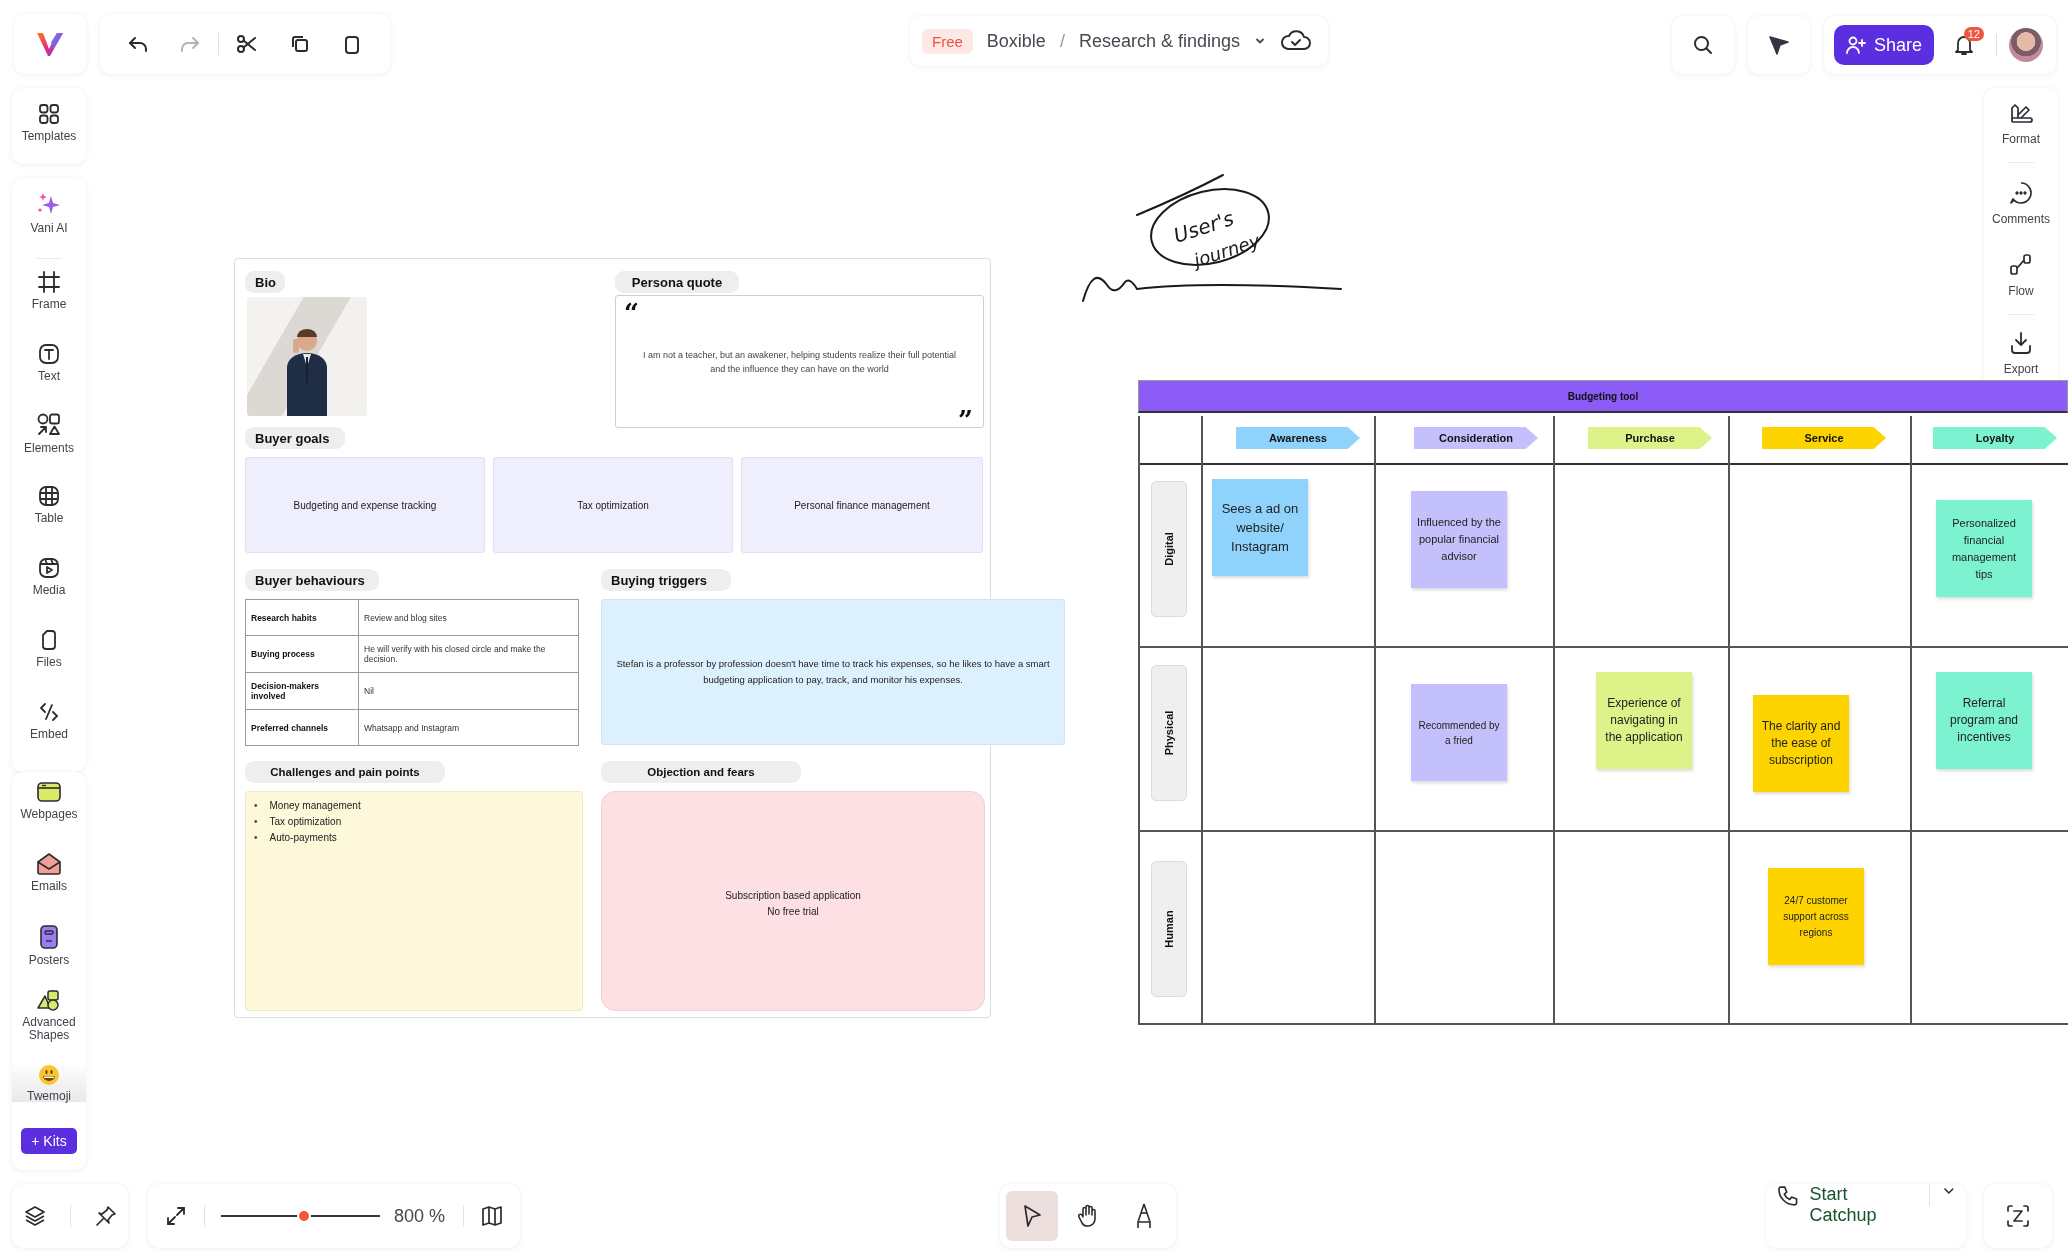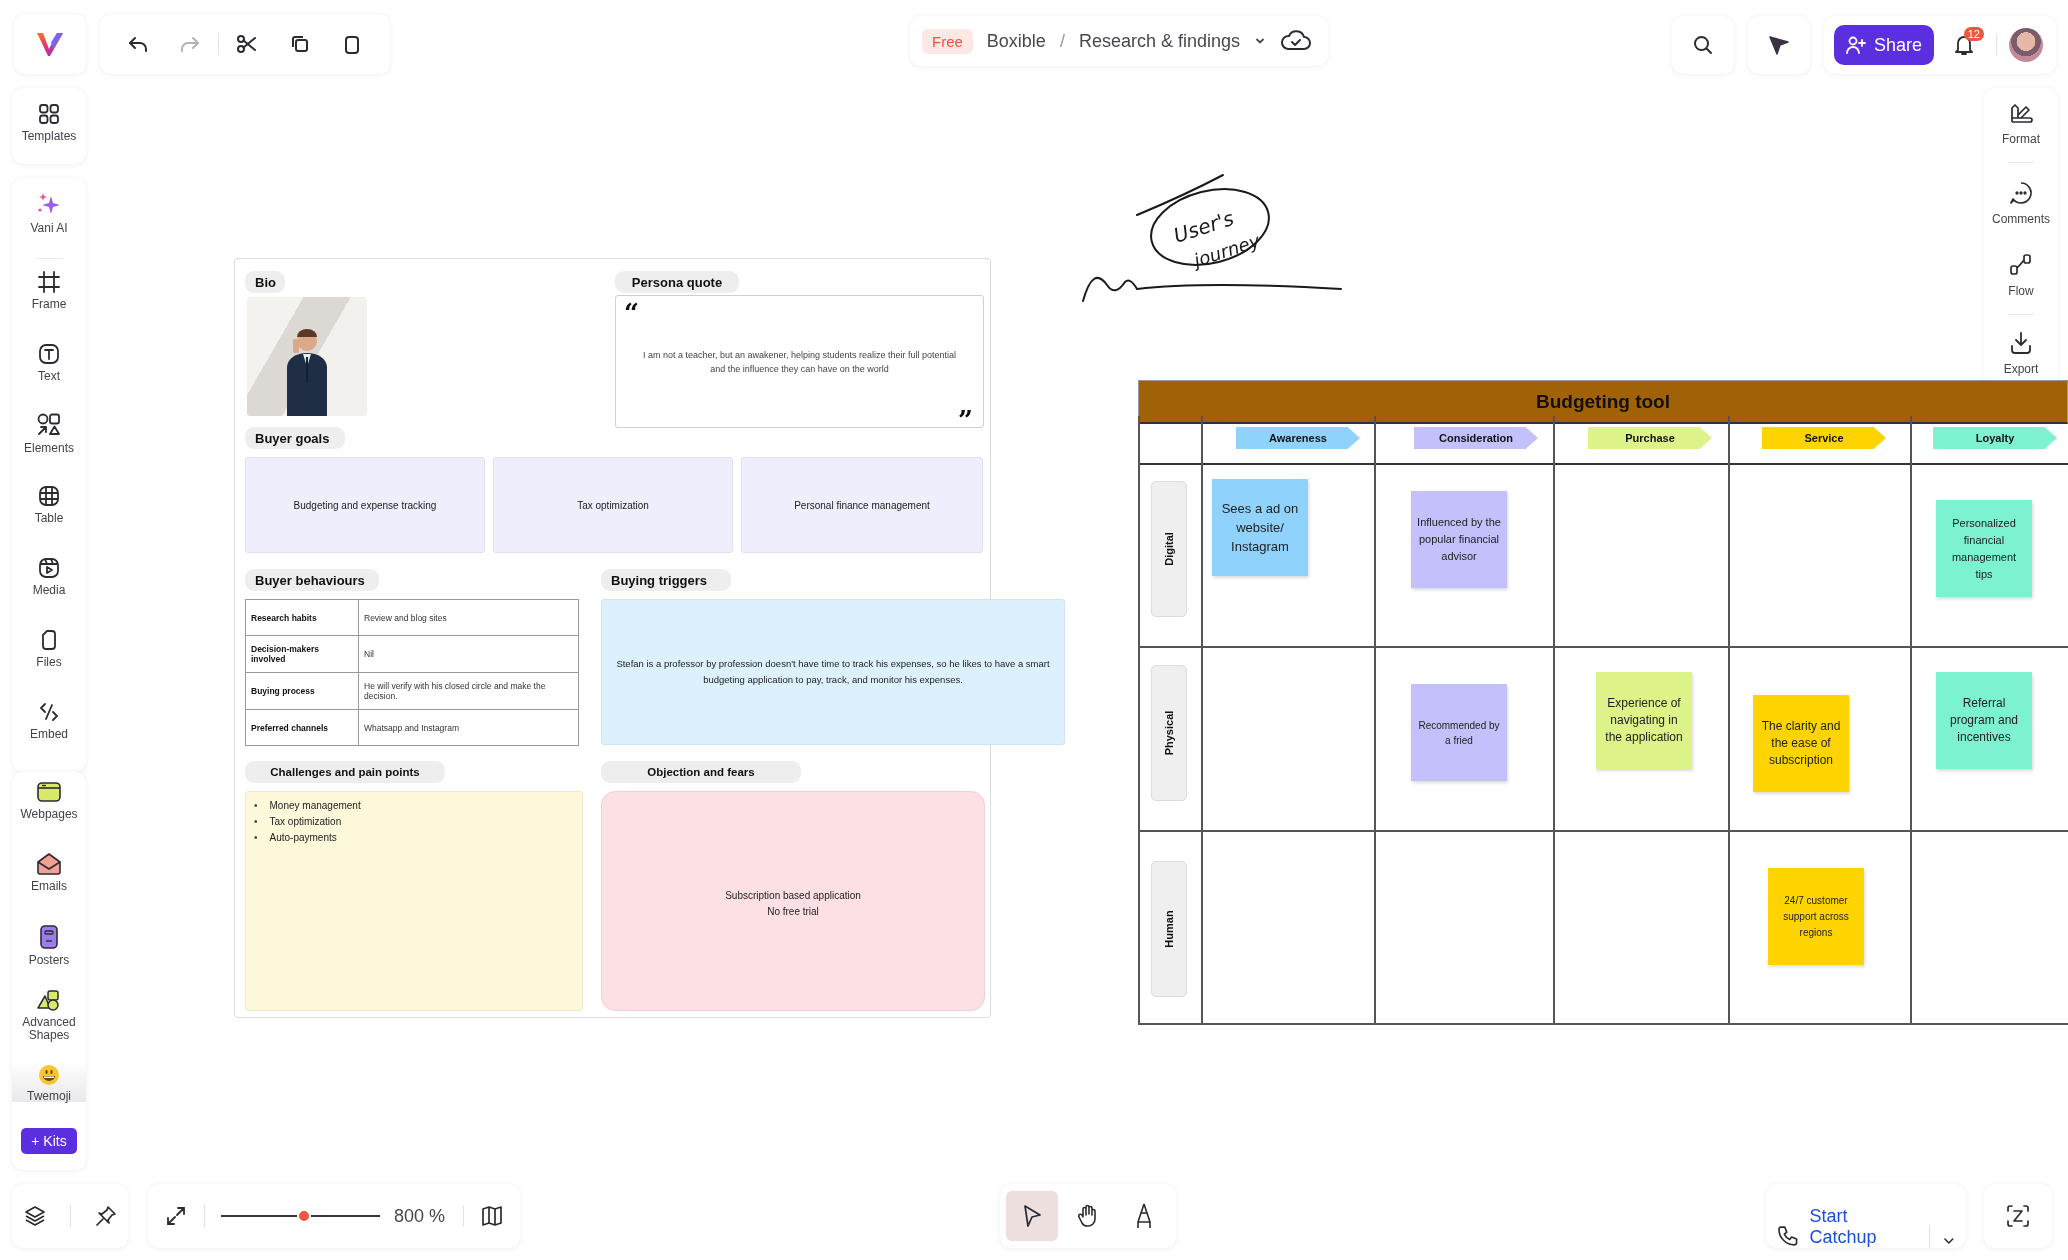--- a/index.html
+++ b/index.html
@@ -44,21 +44,21 @@
   
   #layers-panel { left: 12px; top: 1184px; width: 116px; height: 64px; display: flex; align-items: center; justify-content: space-around; }
   #zoom-panel { left: 148px; top: 1184px; width: 372px; height: 64px; display: flex; align-items: center; padding: 0 16px; gap: 14px; }
   .slider { position: relative; width: 168px; height: 20px; }
   .slider .track { position: absolute; left: 0; right: 0; top: 9px; height: 2px; background: #3a3640; }
   .slider .thumb { position: absolute; left: 76px; top: 3px; width: 14px; height: 14px; background: #f0563c; border-radius: 50%; border: 2px solid #fff; }
   .zoom-val { font-size: 18px; color: #4a4650; width: 56px; }
   #tool-mode-panel { left: 1000px; top: 1184px; width: 176px; height: 64px; display: flex; align-items: center; padding: 0 6px; gap: 4px; }
   .mode-btn { width: 52px; height: 50px; display: flex; align-items: center; justify-content: center; border-radius: 6px; cursor: pointer; }
   .mode-btn.active { background: #ecdfde; }
-  #catchup-panel { left: 1766px; top: 1184px; width 200px; width: 200px; height: 64px; display: flex; align-items: flex-end; padding: 0 10px; gap: 10px; font-size: 18px; color: #1d4ed8; }
+  #catchup-panel { left: 1766px; top: 1184px; width 200px; width: 200px; height: 64px; display: flex; align-items: flex-start; padding: 0 10px; gap: 10px; font-size: 18px; color: #14532d; }
   #z-panel { left: 1984px; top: 1184px; width: 68px; height: 64px; }
 
   
   #persona-board { position: absolute; left: 234px; top: 258px; width: 757px; height: 760px; border: 1px solid #dcdcdc; border-radius: 4px; background: #fff; }
   .sec-title { position: absolute; background: #eeeeee; border-radius: 9px; font-weight: bold; font-size: 13px; color: #111; display: flex; align-items: center; padding: 0 10px; }
   .sec-title.center { justify-content: center; padding: 0; font-size: 11.5px; }
   .photo { position: absolute; background: linear-gradient(120deg, #f4f2ef 0 30%, #dcd9d4 30% 55%, #f3f1ee 55%); border-radius: 3px; overflow: hidden; }
   .photo .suit { position: absolute; left: 34px; top: 30px; width: 52px; height: 90px; }
   table.bio { position: absolute; border-collapse: collapse; font-size: 11px; background: #fff; }
   table.bio td { border: 1px solid #9a9a9a; padding: 2px 6px; height: 23px; }
@@ -75,21 +75,21 @@
   .pain-box { position: absolute; background: #fdf8da; border: 1px solid #eee9c8; border-radius: 3px; padding: 6px 8px; }
   .pain-box ul { list-style: none; font-size: 10px; line-height: 16px; color: #222; }
   .pain-box li::before { content: "•"; margin-right: 12px; color: #444; }
   .fear-box { position: absolute; background: #fde0e3; border: 1px solid #f2cfd2; border-radius: 14px; text-align: center; font-size: 10px; line-height: 16px; color: #222; }
 
   
   #scribble { position: absolute; left: 1075px; top: 165px; width: 280px; height: 150px; }
 
   
   #journey { position: absolute; left: 1138px; top: 380px; width: 930px; height: 644px; }
-  .j-title { position: absolute; left: 0; top: 0; width: 930px; height: 44px; background: #a16207; border: 1px solid #9a9a9a; border-bottom: 2px solid #333; display: flex; align-items: center; justify-content: center; font-weight: bold; font-size: 19px; color: #111; }
+  .j-title { position: absolute; left: 0; top: 0; width: 930px; height: 33px; background: #8b5cf6; border: 1px solid #9a9a9a; border-bottom: 2px solid #333; display: flex; align-items: center; justify-content: center; font-weight: bold; font-size: 10px; color: #111; }
   .j-vline { position: absolute; width: 1.5px; background: #555; }
   .j-hline { position: absolute; height: 1.5px; background: #555; left: 0; width: 930px; }
   .stage { position: absolute; height: 22px; display: flex; align-items: center; justify-content: center; font-weight: bold; font-size: 11px; color: #111; clip-path: polygon(0 0, 90% 0, 100% 50%, 90% 100%, 0 100%); }
   .row-label { position: absolute; width: 36px; background: #efefef; border: 1px solid #dcdcdc; border-radius: 5px; display: flex; align-items: center; justify-content: center; }
   .row-label span { transform: rotate(-90deg); font-weight: bold; font-size: 11px; color: #111; white-space: nowrap; }
   .sticky { position: absolute; display: flex; align-items: center; justify-content: center; text-align: center; font-size: 11px; line-height: 17px; color: #222; box-shadow: 1px 2px 3px rgba(0,0,0,0.15); padding: 0 6px; }
 </style>
 </head>
 <body>
 
@@ -449,26 +449,26 @@
   <div class="goal" style="left:506px; top:198px; width:242px; height:96px;">Personal finance management</div>
 
   <div class="sec-title" style="left:10px; top:310px; width:134px; height:22px;">Buyer behaviours</div>
   <table class="behav" style="left:10px; top:340px; width:334px;">
     <tbody>
         <tr style="height:36px;">
           <td class="k">Research habits</td>
           <td>Review  and blog sites</td>
         </tr>
     <tr style="height:37px;">
+          <td class="k">Buying process</td>
+          <td>He will verify with his closed circle and make the decision.</td>
+        </tr>
+    <tr style="height:37px;">
           <td class="k">Decision-makers involved</td>
           <td>Nil</td>
-        </tr>
-    <tr style="height:37px;">
-          <td class="k">Buying process</td>
-          <td>He will verify with his closed circle and make the decision.</td>
         </tr>
     <tr style="height:36px;">
           <td class="k">Preferred channels</td>
           <td>Whatsapp and Instagram</td>
         </tr>
   </tbody>
     </table>
 
   <div class="sec-title" style="left:366px; top:310px; width:130px; height:22px;">Buying triggers</div>
   <div class="trigger-box" style="left:366px; top:340px; width:464px; height:146px;">Stefan is a professor by profession doesn't have time to track his expenses, so he likes to have a smart budgeting application to pay, track, and monitor his expenses.</div>

